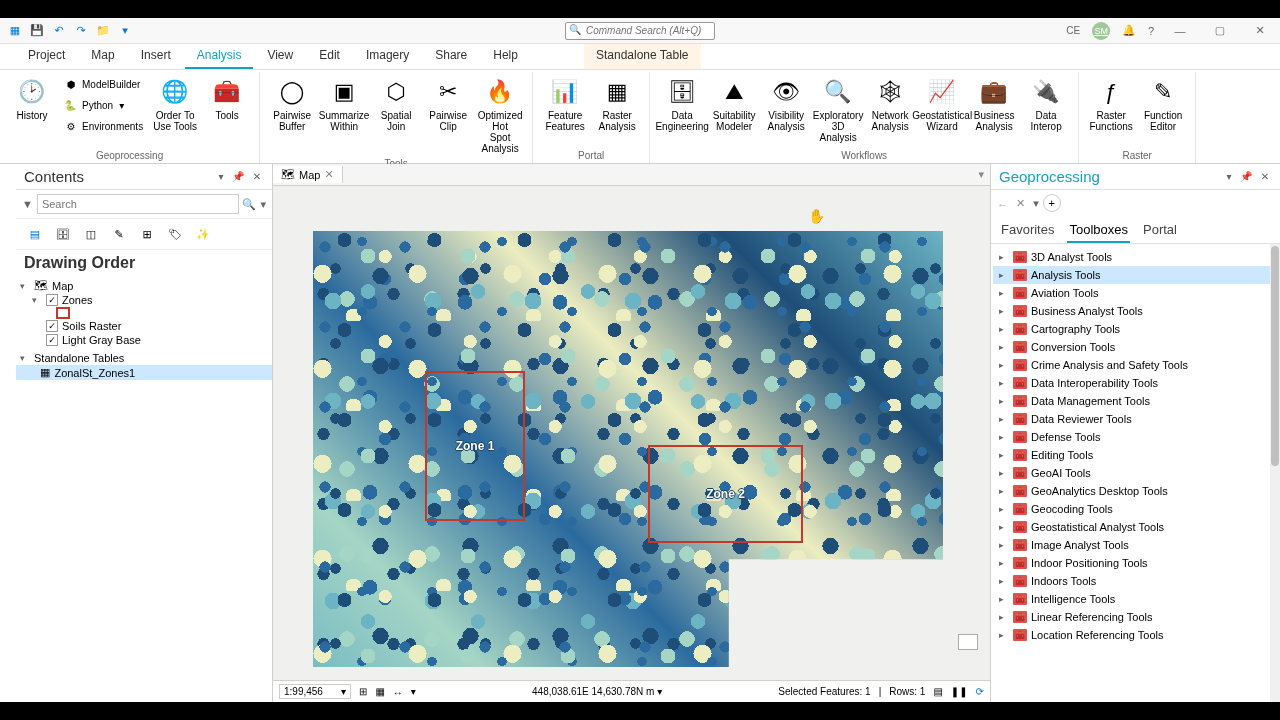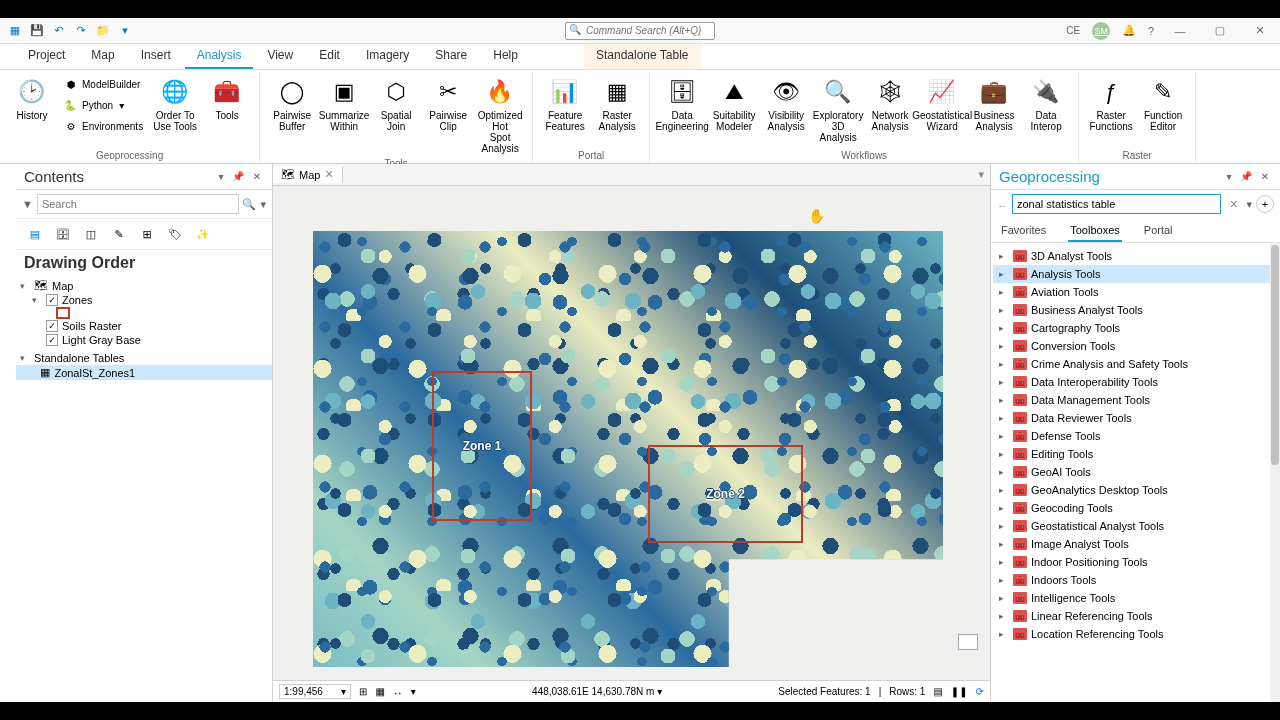--- a/index.html
+++ b/index.html
@@ -48,21 +48,21 @@
 .chk { width: 12px; height: 12px; border: 1px solid #999; display: flex; align-items: center; justify-content: center; font-size: 9px; }
 .legend-swatch { width: 14px; height: 12px; border: 2px solid #c0392b; margin-left: 40px; }
 .view-tabs { height: 22px; background: #f5f5f5; display: flex; align-items: center; border-bottom: 1px solid #d0d0d0; }
 .view-tab { display: flex; align-items: center; gap: 4px; padding: 2px 8px; background: #fff; border-right: 1px solid #d0d0d0; font-size: 11px; }
 .map-canvas { flex: 1; position: relative; background: #f0f0ee; overflow: hidden; }
 .raster-area { position: absolute; left: 40px; top: 45px; width: 630px; height: 490px; overflow: hidden; }
 .zone-box { position: absolute; border: 2px solid #c0392b; }
 .zone-label { position: absolute; color: #fff; font-weight: 600; font-size: 12px; text-shadow: -1px 0 #1a4466, 1px 0 #1a4466, 0 -1px #1a4466, 0 1px #1a4466; left: 50%; top: 50%; transform: translate(-50%, -50%); }
 .statusbar { height: 22px; border-top: 1px solid #d0d0d0; display: flex; align-items: center; padding: 0 6px; gap: 8px; font-size: 10px; }
 .stat-combo { border: 1px solid #ccc; padding: 1px 4px; width: 72px; display: flex; justify-content: space-between; align-items: center; }
-.gp-tabs { display: flex; padding: 2px 8px 0; gap: 20px; border-bottom: 1px solid #e0e0e0; font-size: 11px; }
+.gp-tabs { display: flex; padding: 2px 8px 0; gap: 11px; border-bottom: 1px solid #e0e0e0; font-size: 13px; }
 .gp-tab { padding: 4px 2px; cursor: pointer; color: #444; }
 .gp-tab.active { border-bottom: 2px solid #169ec5; color: #000; }
 .toolbox-list { flex: 1; overflow-y: auto; padding: 4px 2px; }
 .tbx-item { display: flex; align-items: center; gap: 4px; padding: 3px 6px; font-size: 11px; cursor: pointer; }
 .tbx-item.selected { background: #cce8ff; }
 .tbx-icon { width: 14px; height: 12px; background: #d9534f; border-radius: 1px; display: flex; align-items: center; justify-content: center; color: #fff; font-size: 8px; flex-shrink: 0; }
 .gp-search { display: flex; align-items: center; padding: 4px 6px; gap: 4px; }
 .gp-search input { flex: 1; border: 1px solid #169ec5; height: 20px; padding: 0 4px; font-size: 11px; }
 .gp-search-clear { color: #888; cursor: pointer; padding: 0 4px; }
 .gp-add { width: 18px; height: 18px; border: 1px solid #ccc; border-radius: 50%; display: flex; align-items: center; justify-content: center; cursor: pointer; }
@@ -351,21 +351,21 @@
         <div class="view-tab">
           <span>🗺</span>
           <span>Map</span>
           <span style="color:#888">✕</span>
         </div>
         <span style="margin-left:auto;padding:0 6px;color:#888;cursor:pointer">▾</span>
       </div>
       <div class="map-canvas">
         <div class="raster-area">
           <div class="raster-bg"></div>
-          <div class="zone-box" style="left:119px; top:140px; width:100px; height:150px;">
+          <div class="zone-box" style="left:112px; top:140px; width:100px; height:150px;">
             <span class="zone-label">Zone 1</span>
           </div>
           <div class="zone-box" style="left:335px; top:214px; width:155px; height:98px;">
             <span class="zone-label">Zone 2</span>
           </div>
         </div>
         <span style="position:absolute;left:535px;top:22px;color:#aaa;font-size:14px">✋</span>
         <div class="map-tool-icon"></div>
       </div>
       <div class="statusbar">
@@ -389,21 +389,20 @@
 
     <div class="pane pane-right">
       <div class="pane-header">
         <span class="pane-title" style="color:#169ec5">Geoprocessing</span>
         <span class="pane-ctrl">▾</span>
         <span class="pane-ctrl">📌</span>
         <span class="pane-ctrl">✕</span>
       </div>
       <div class="gp-search">
         <span style="color:#aaa">←</span>
-        <input value="zonal statistics table" style="">
         <span class="gp-search-clear">✕</span>
         <span style="color:#666">▾</span>
         <span class="gp-add">+</span>
       </div>
       <div class="gp-tabs" id="gp-tabs">
           <div class="gp-tab">Favorites</div>
           <div class="gp-tab active">Toolboxes</div>
           <div class="gp-tab">Portal</div>
         </div>
       <div class="toolbox-list" id="toolbox-list" style="position:relative">

